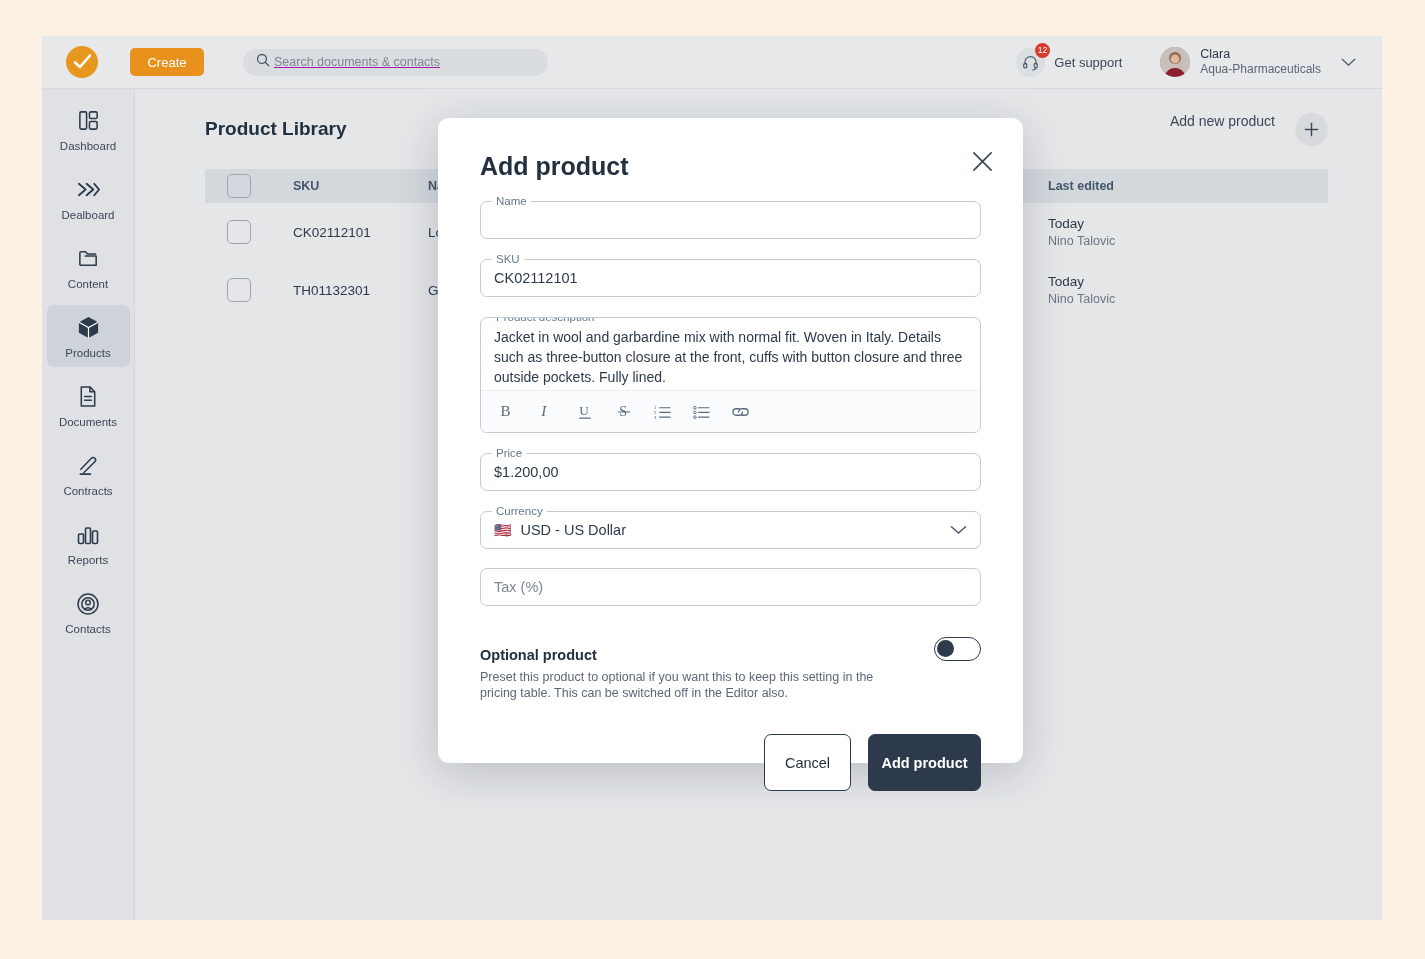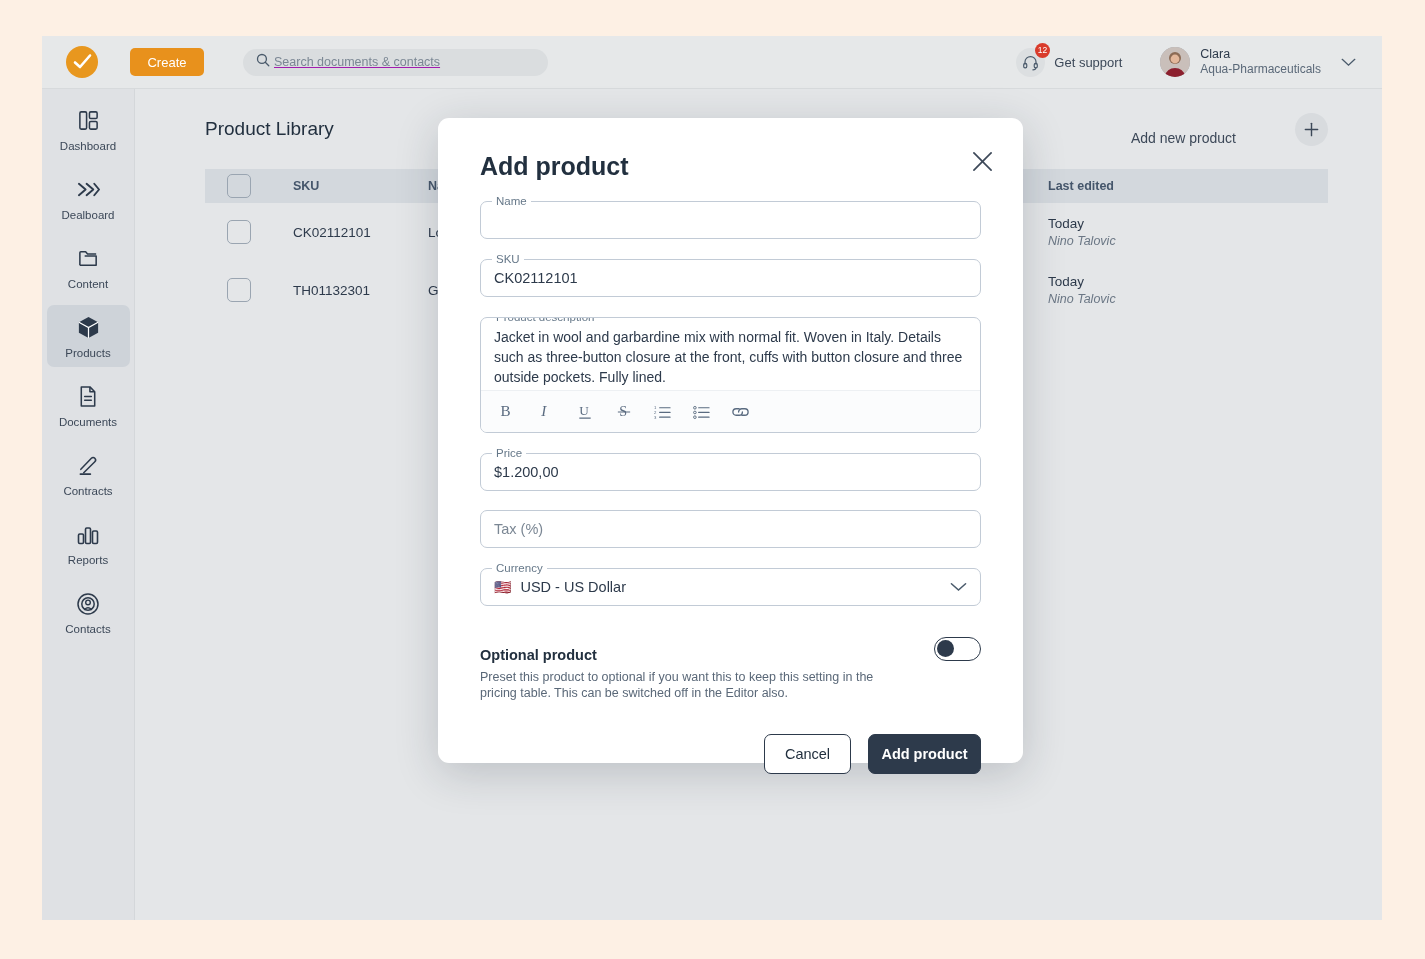--- a/index.html
+++ b/index.html
@@ -191,29 +191,28 @@
   }
 
   .main-header {
     display: flex;
     align-items: center;
     padding: 0 54px 0 70px;
     height: 80px;
   }
   .page-title {
     font-size: 19px;
-    font-weight: normal;
+    font-weight: bold;
     color: #22303F;
   }
   .add-new {
     margin-left: auto;
     display: flex;
-    align-items: flex-end;
-    cursor: pointer;
-    gap: 39px;
+    align-items: flex-start;
+    cursor: pointer;
   }
   .add-new-label { font-size: 14px; color: #3C4858; }
   .add-new-btn {
     margin-left: 20px;
     width: 33px; height: 33px;
     border-radius: 50%;
     background: #D8DBDE;
     display: flex;
     align-items: center;
     justify-content: center;
@@ -248,21 +247,21 @@
     cursor: pointer;
     display: block;
   }
 
   .trow {
     display: flex;
     align-items: center;
     height: 58px;
   }
   .cell-main { font-size: 13.5px; color: #2D3A4B; }
-  .cell-sub  { font-size: 12.5px; color: #6B7785; margin-top: 3px; font-style: italic; }
+  .cell-sub  { font-size: 12.5px; color: #6B7785; margin-top: 3px; }
 
   
   .modal-overlay {
     position: absolute;
     left: 0; top: 0;
     width: 1425px; height: 959px;
     pointer-events: none;
   }
   .modal {
     position: absolute;
@@ -411,21 +410,21 @@
     background: #2D3A4B;
   }
 
   .modal-actions {
     display: flex;
     justify-content: flex-end;
     gap: 17px;
     margin-top: 33px;
   }
   .btn {
-    height: 40px;
+    height: 57px;
     border-radius: 7px;
     font-size: 14.5px;
     cursor: pointer;
     font-family: "Liberation Sans", sans-serif;
   }
   .btn-cancel {
     width: 87px;
     background: #ffffff;
     border: 1.5px solid #2D3A4B;
     color: #22303F;
@@ -734,37 +733,37 @@
             </svg>
           </button>
         </div>
       </div>
 
       <div class="field">
         <span class="field-label">Price</span>
         <input class="field-input" type="text" value="$1.200,00" style="">
       </div>
 
-      <div class="field plain-field">
-        <input class="field-input" type="text" placeholder="Tax (%)" style="">
-      </div>
-
       <div class="field select-field">
         <span class="field-label">Currency</span>
         <span class="select-value">
           <span class="flag">🇺🇸</span>
           <span>USD - US Dollar</span>
         </span>
         <span>
           <svg width="17" height="10" viewBox="0 0 18 10">
             <path d="M1.5 1.5 L9 8.2 L16.5 1.5" stroke="#4A5A6B" stroke-width="1.6" fill="none" stroke-linecap="round"></path>
           </svg>
         </span>
       </div>
 
+      <div class="field plain-field">
+        <input class="field-input" type="text" placeholder="Tax (%)" style="">
+      </div>
+
       <div class="optional-section">
         <div class="optional-text">
           <div class="optional-title">Optional product</div>
           <div class="optional-desc">Preset this product to optional if you want this to keep this setting in the pricing table. This can be switched off in the Editor also.</div>
         </div>
         <div class="toggle">
           <span class="toggle-knob"></span>
         </div>
       </div>
 

